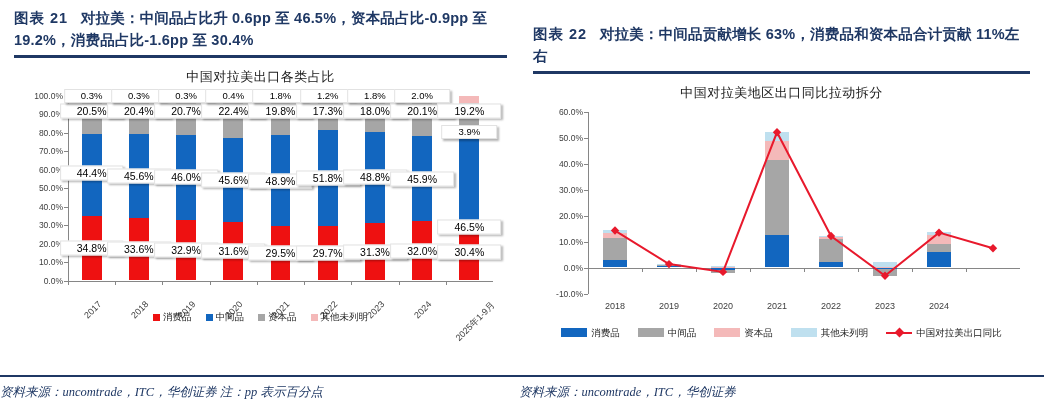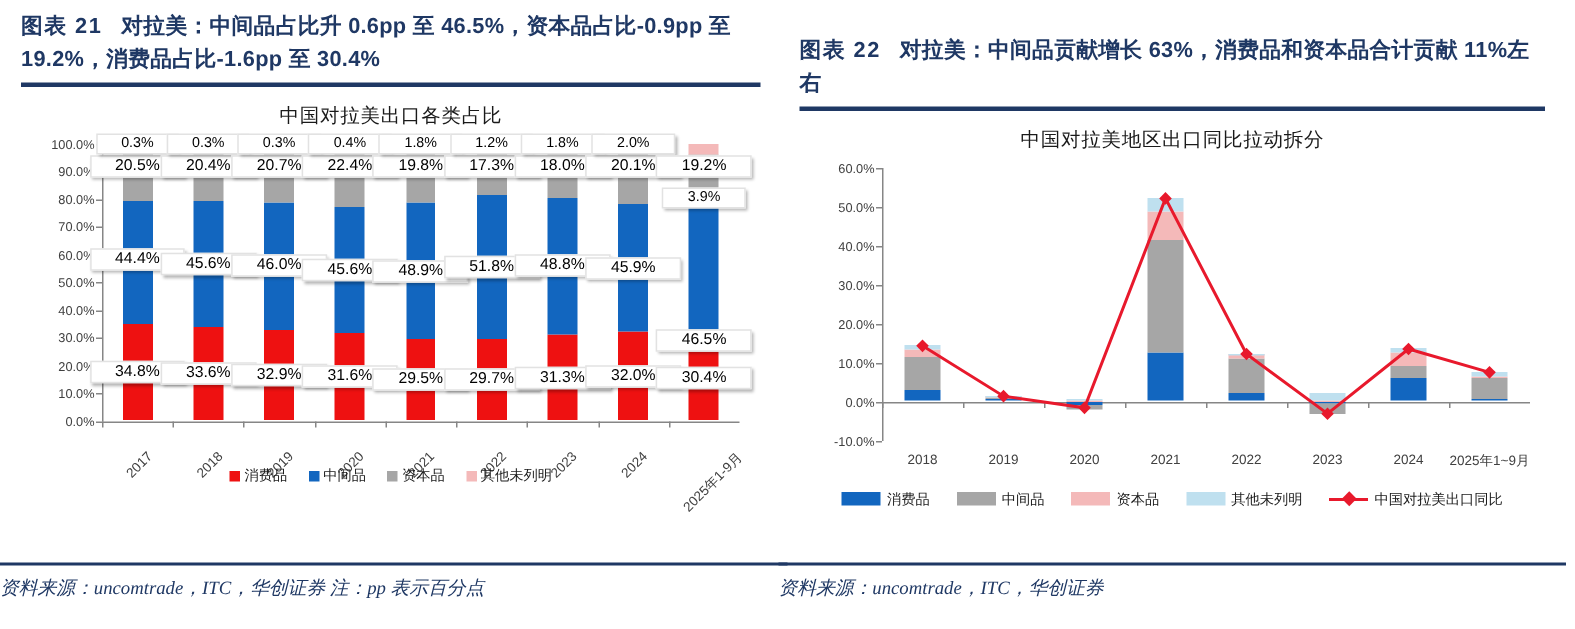--- a/index.html
+++ b/index.html
@@ -357,27 +357,20 @@
           </div>
           <div class="xtickmark" style="left: 270px; top: 156px; height: 4px; background: rgb(134, 134, 134);"></div>
           <div class="colwrap" style="left: 324px; width: 54px;">
             <div class="rseg consumer" style="left: 15.12px; width: 23.76px; top: 140.92px; height: 15.08px;"></div>
             <div class="rseg intermediate" style="left: 15.12px; width: 23.76px; top: 132.08px; height: 8.84px;"></div>
             <div class="rseg capital" style="left: 15.12px; width: 23.76px; top: 123.76px; height: 8.32px;"></div>
             <div class="rseg other" style="left: 15.12px; width: 23.76px; top: 120.64px; height: 3.12px;"></div>
             <div class="xlabel-h">2024</div>
           </div>
           <div class="xtickmark" style="left: 324px; top: 156px; height: 4px; background: rgb(134, 134, 134);"></div>
-          <div class="colwrap" style="left: 378px; width: 54px;">
-            <div class="rseg consumer" style="left: 15.12px; width: 23.76px; top: 154.44px; height: 1.56px;"></div>
-            <div class="rseg intermediate" style="left: 15.12px; width: 23.76px; top: 140.66px; height: 13.78px;"></div>
-            <div class="rseg capital" style="left: 15.12px; width: 23.76px; top: 139.88px; height: 1px;"></div>
-            <div class="rseg other" style="left: 15.12px; width: 23.76px; top: 136.24px; height: 3.64px;"></div>
-            <div class="xlabel-h">2025年1~9月</div>
-          </div>
           <div class="xtickmark" style="left: 378px; top: 156px; height: 4px; background: rgb(134, 134, 134);"></div>
           <svg class="lineLayer" viewBox="0 0 432 182" preserveAspectRatio="none">
             <polyline points="27,118.56 81,152.1 135,159.9 189,20.28 243,124.02000000000001 297,163.8 351,120.63999999999999 405,136.24" fill="none" stroke="#e8192c" stroke-width="2"></polyline>
             <polygon points="27,114.36 31.2,118.56 27,122.76 22.8,118.56" fill="#e8192c"></polygon>
             <polygon points="81,147.9 85.2,152.1 81,156.29999999999998 76.8,152.1" fill="#e8192c"></polygon>
             <polygon points="135,155.70000000000002 139.2,159.9 135,164.1 130.8,159.9" fill="#e8192c"></polygon>
             <polygon points="189,16.080000000000002 193.2,20.28 189,24.48 184.8,20.28" fill="#e8192c"></polygon>
             <polygon points="243,119.82000000000001 247.2,124.02000000000001 243,128.22 238.8,124.02000000000001" fill="#e8192c"></polygon>
             <polygon points="297,159.60000000000002 301.2,163.8 297,168 292.8,163.8" fill="#e8192c"></polygon>
             <polygon points="351,116.43999999999998 355.2,120.63999999999999 351,124.83999999999999 346.8,120.63999999999999" fill="#e8192c"></polygon>

